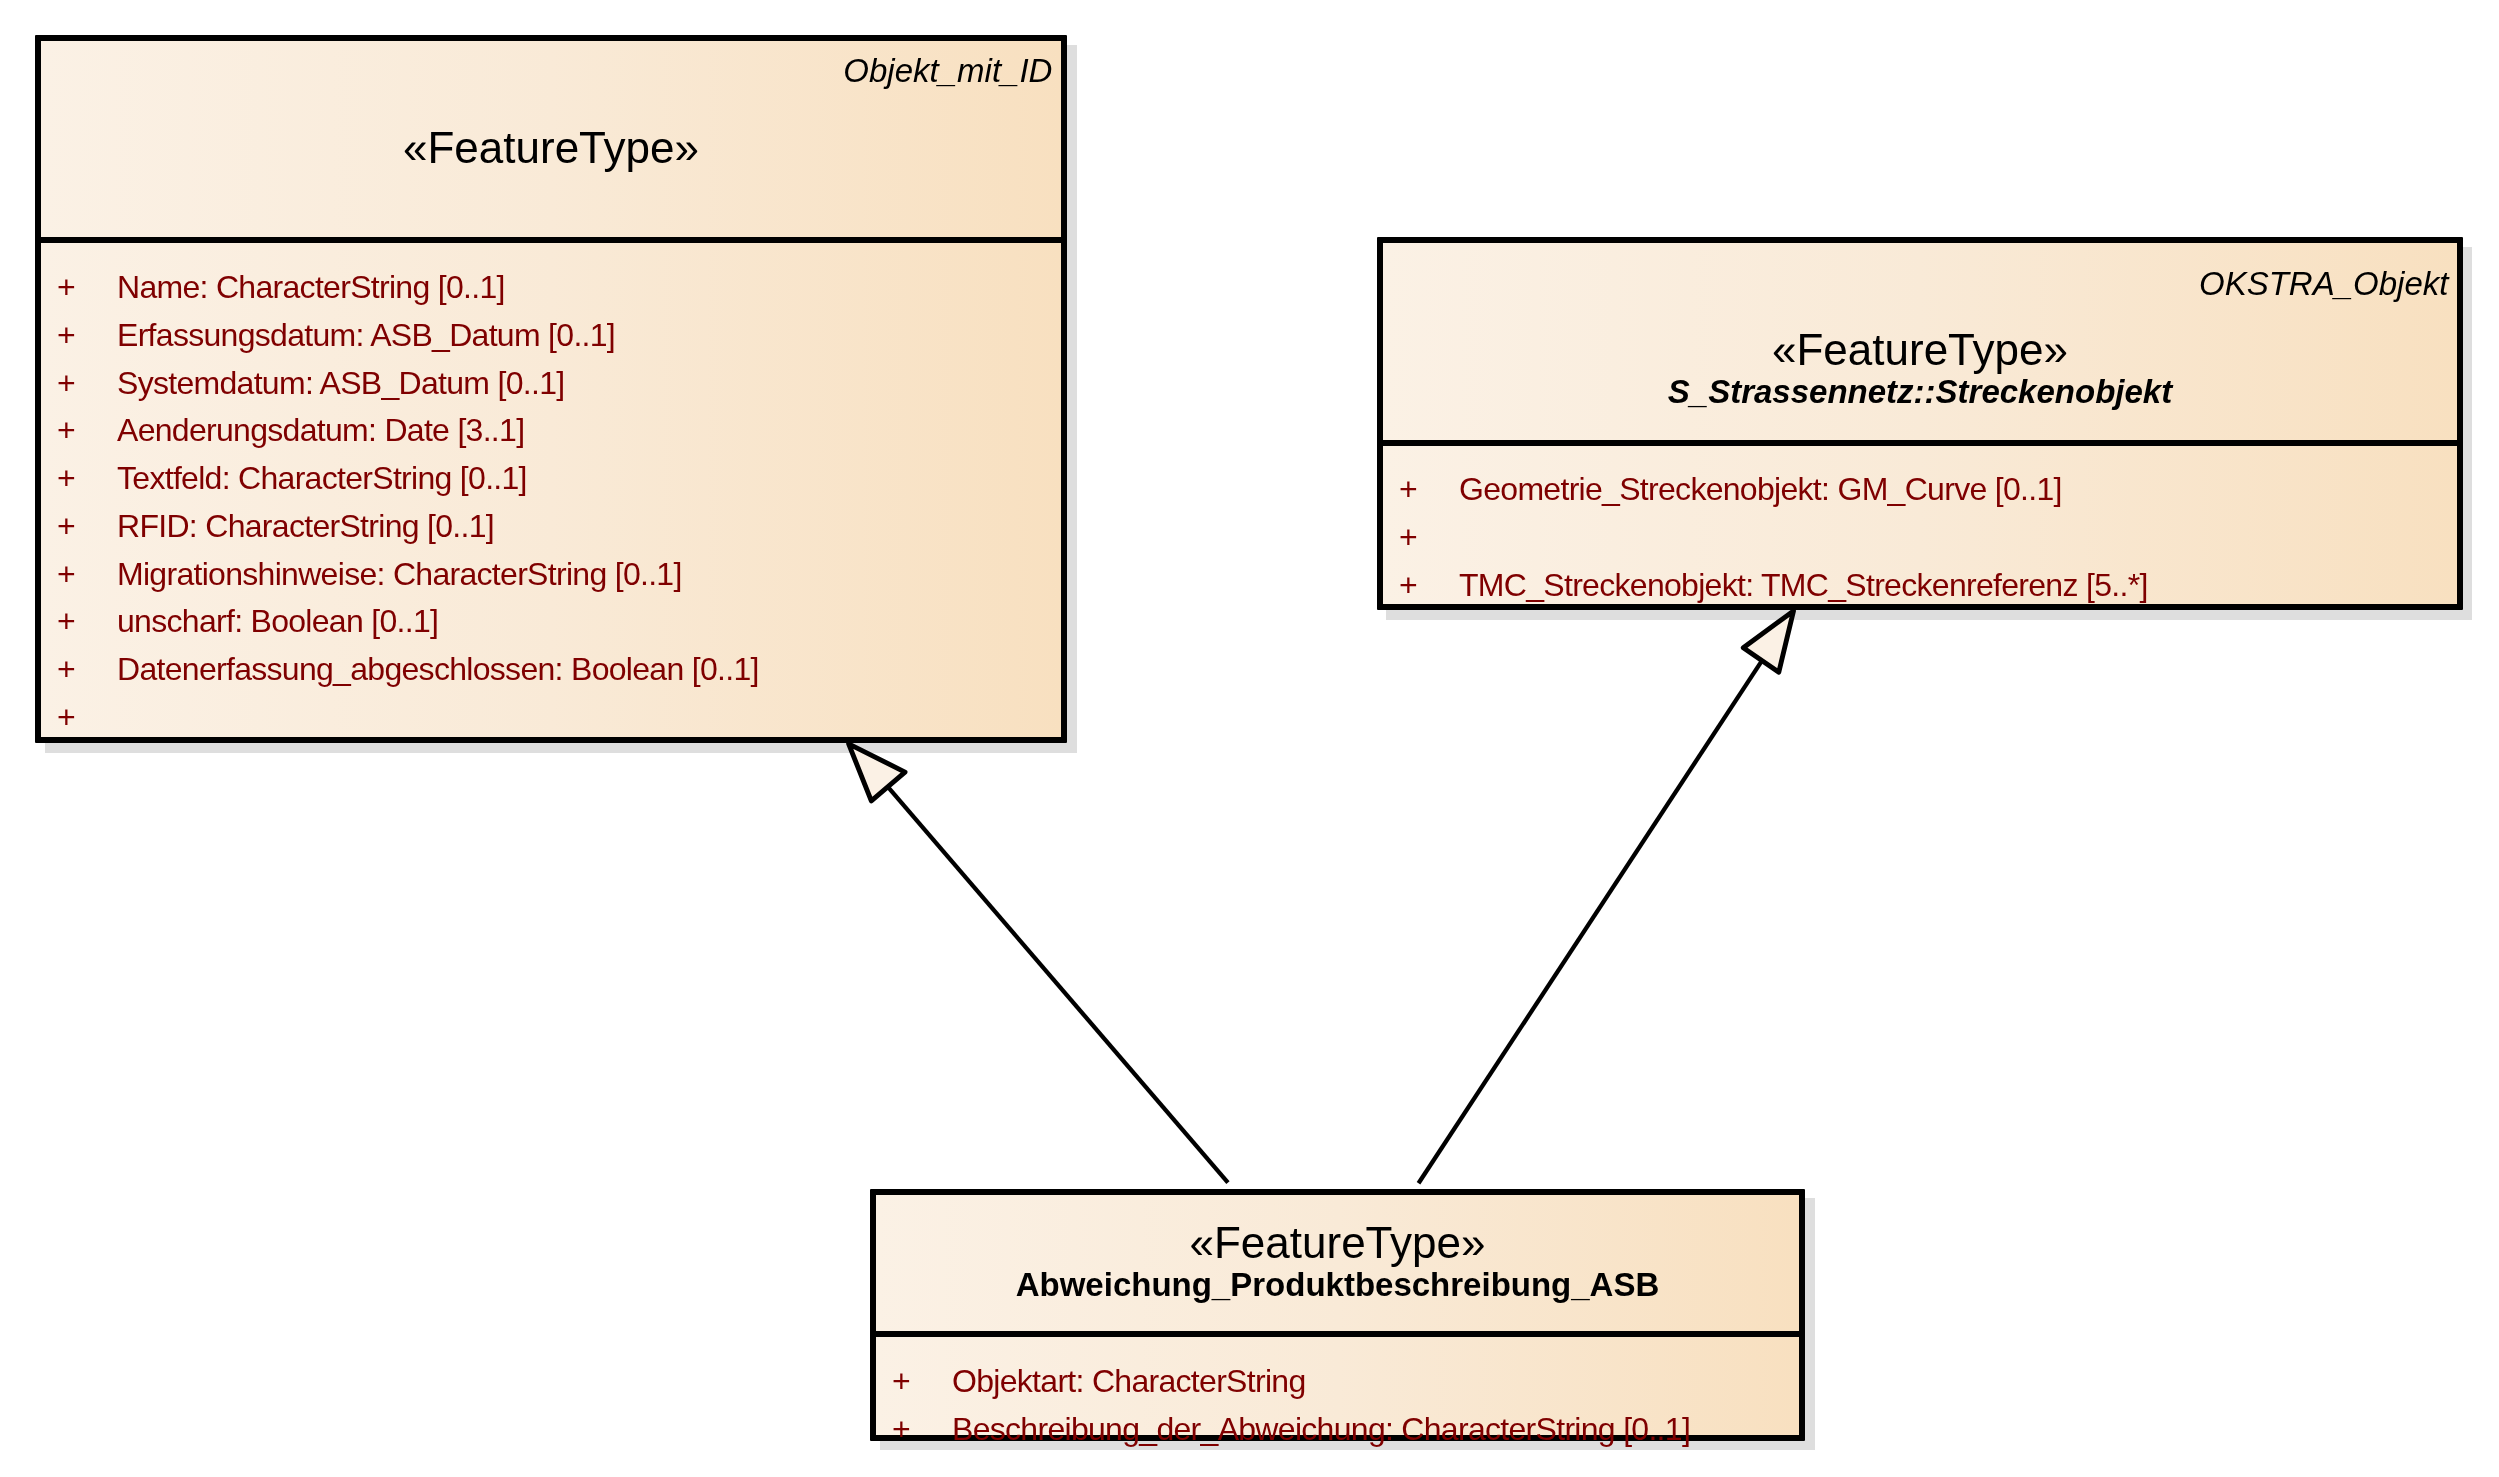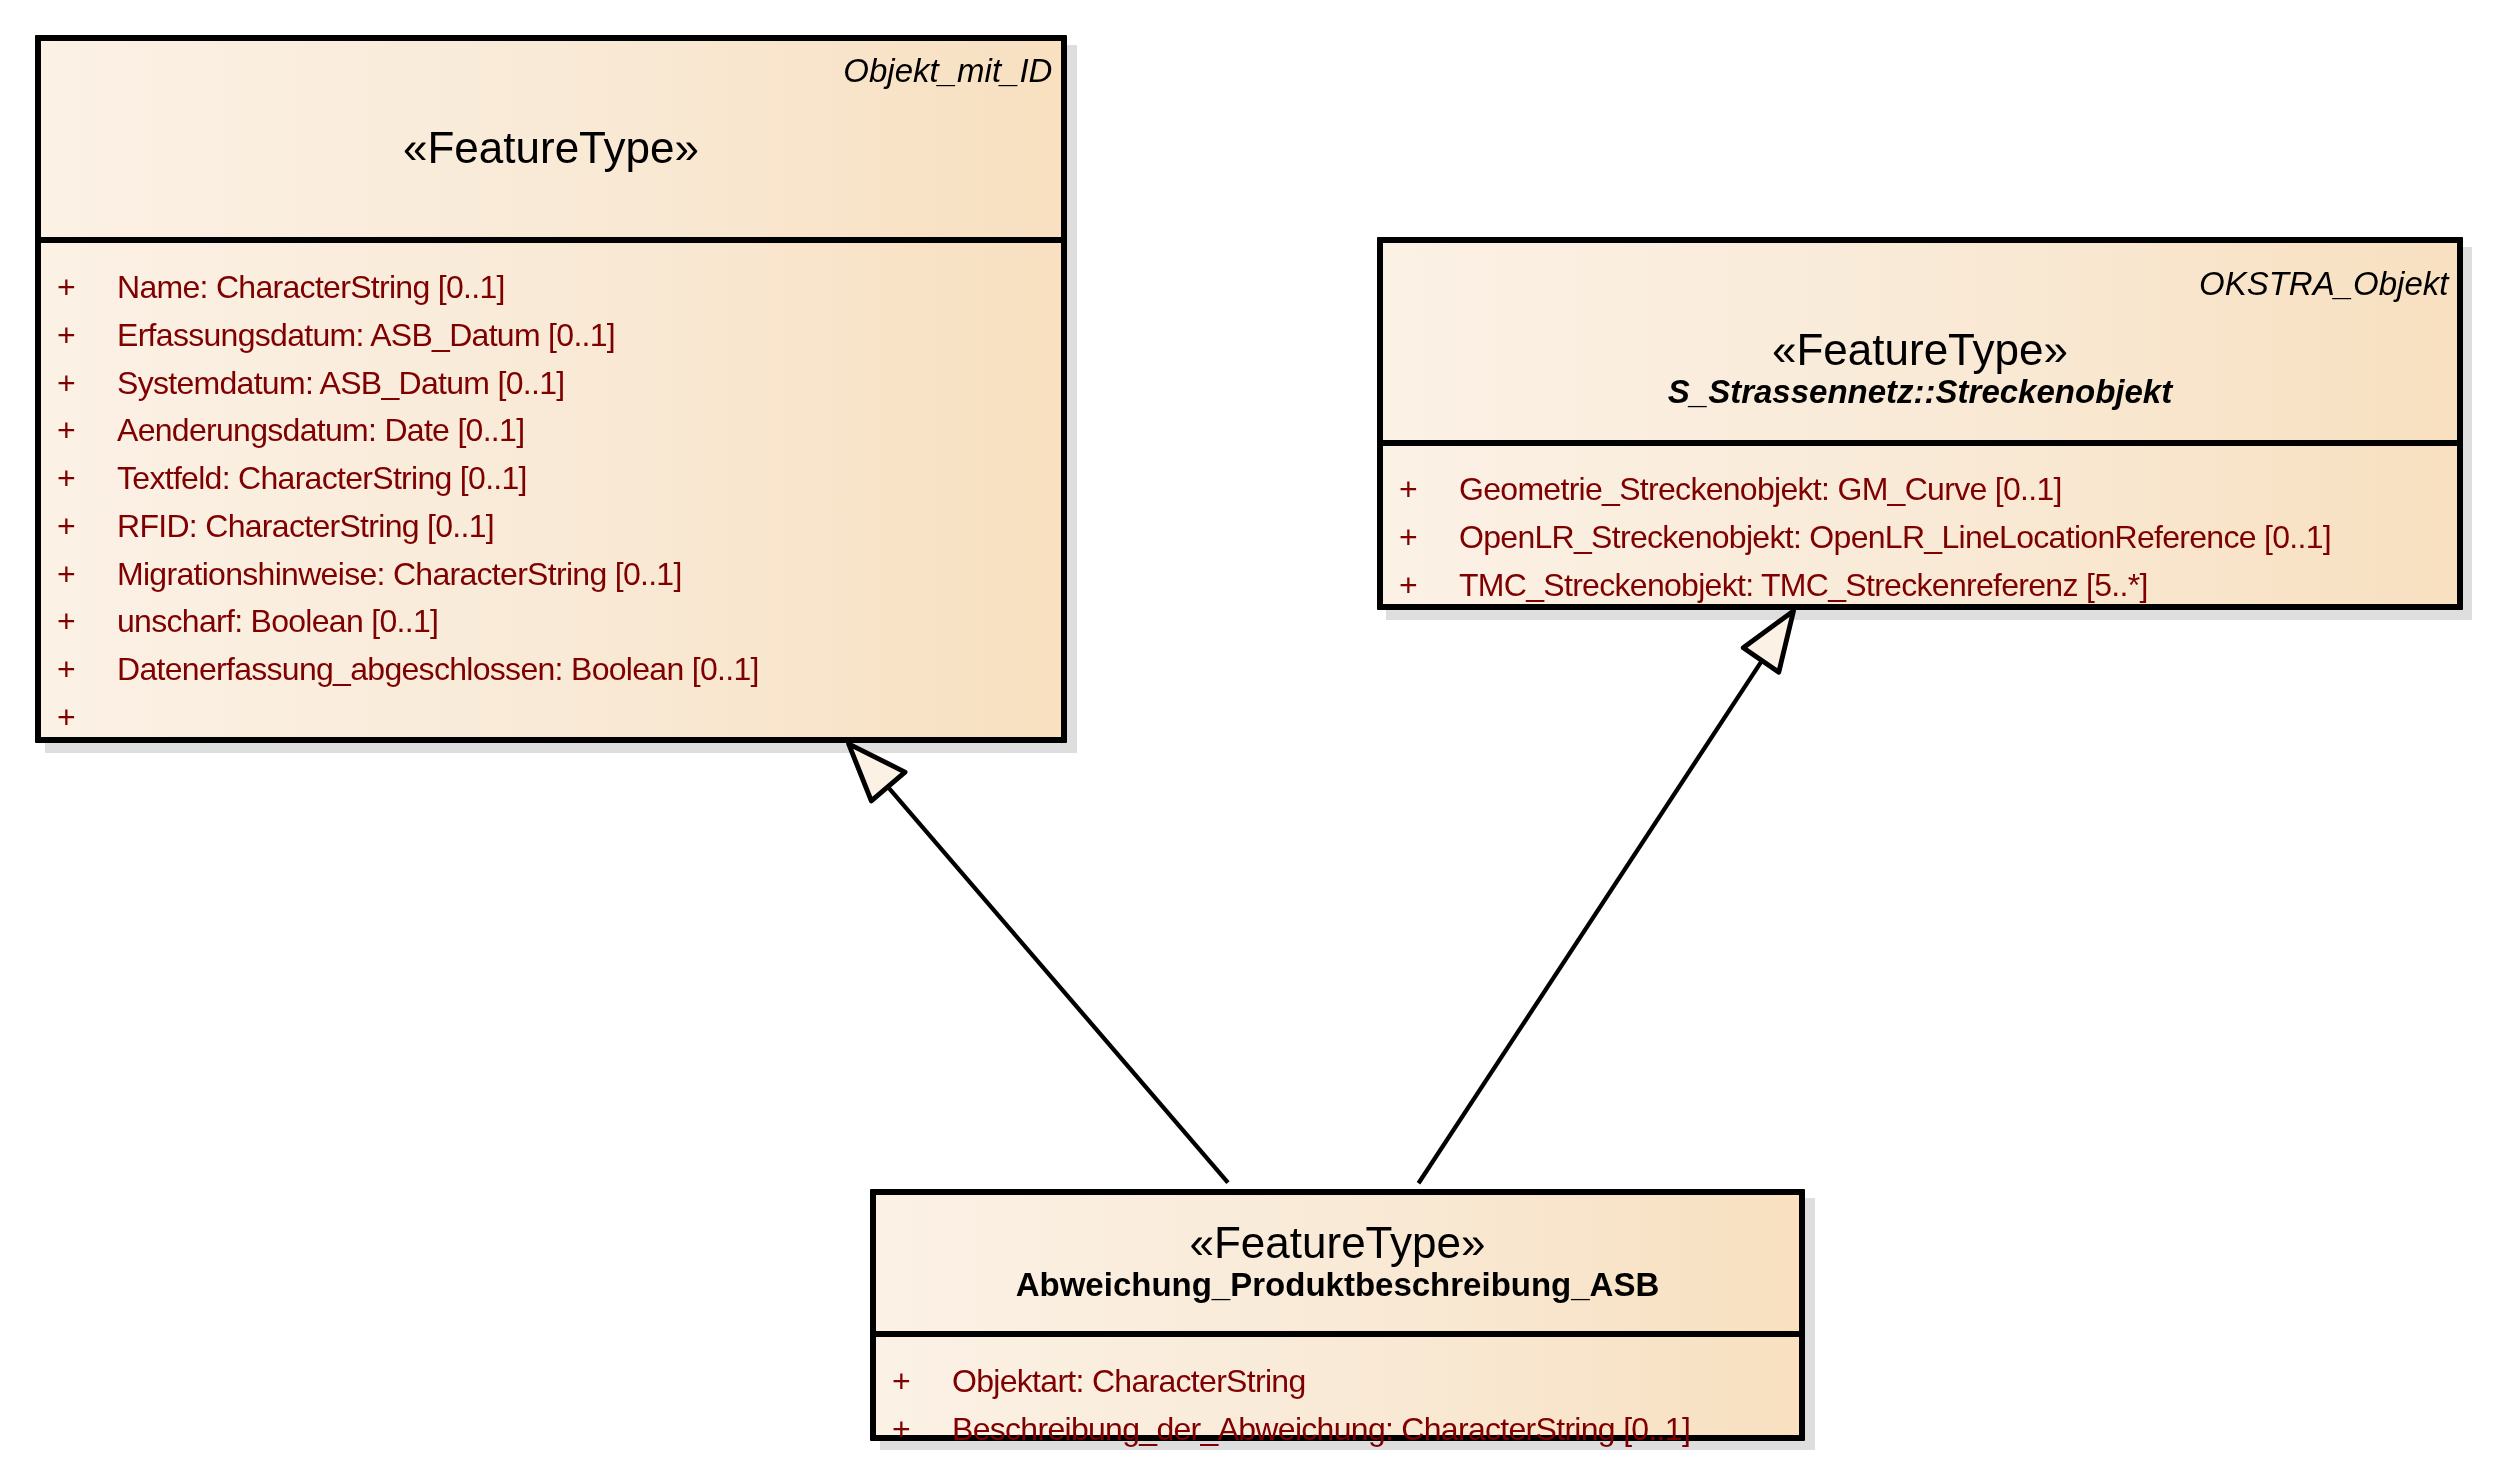--- a/index.html
+++ b/index.html
@@ -39,21 +39,21 @@
       <div class="attr" style="top: 64px;">
         <span class="vis">+</span>
         <span class="txt">Erfassungsdatum: ASB_Datum [0..1]</span>
       </div>
       <div class="attr" style="top: 112px;">
         <span class="vis">+</span>
         <span class="txt">Systemdatum: ASB_Datum [0..1]</span>
       </div>
       <div class="attr" style="top: 159px;">
         <span class="vis">+</span>
-        <span class="txt">Aenderungsdatum: Date [0..1]</span>
+        <span class="txt">Aenderungsdatum: Date [3..1]</span>
       </div>
       <div class="attr" style="top: 207px;">
         <span class="vis">+</span>
         <span class="txt">Textfeld: CharacterString [0..1]</span>
       </div>
       <div class="attr" style="top: 255px;">
         <span class="vis">+</span>
         <span class="txt">RFID: CharacterString [0..1]</span>
       </div>
       <div class="attr" style="top: 303px;">
@@ -80,21 +80,20 @@
     <div class="stereo" style="top:82px;">«FeatureType»</div>
     <div class="cname abstract" style="top:130px;">S_Strassennetz::Streckenobjekt</div>
   </div>
   <div class="attrs" style="top:206px;">
       <div class="attr" style="top: 16px;">
         <span class="vis">+</span>
         <span class="txt">Geometrie_Streckenobjekt: GM_Curve [0..1]</span>
       </div>
       <div class="attr" style="top: 64px;">
         <span class="vis">+</span>
-        <span class="txt">OpenLR_Streckenobjekt: OpenLR_LineLocationReference [0..1]</span>
       </div>
       <div class="attr" style="top: 112px;">
         <span class="vis">+</span>
         <span class="txt">TMC_Streckenobjekt: TMC_Streckenreferenz [5..*]</span>
       </div>
     </div>
 </div>
 
 <div class="cls" style="left:870px; top:1189px; width:935px; height:252px;">
   <div class="hdr" style="height:142px;">

